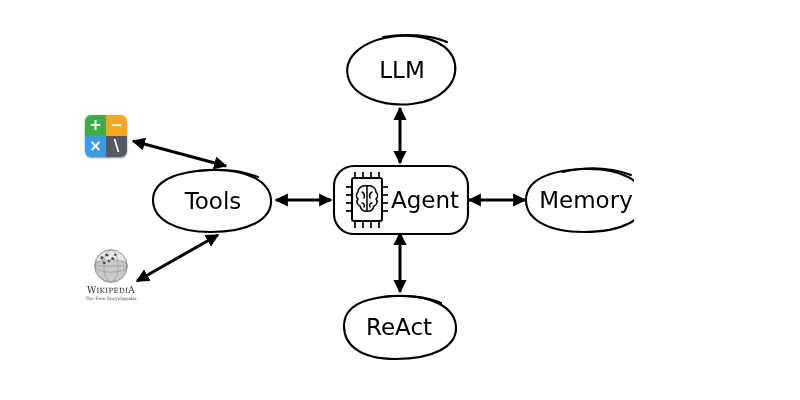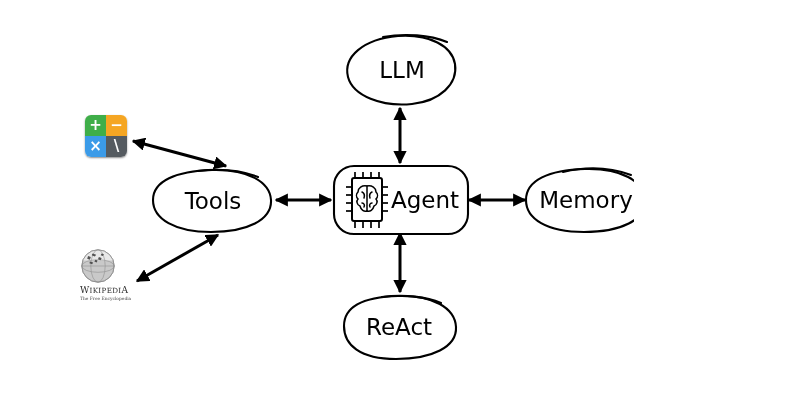--- a/index.html
+++ b/index.html
@@ -78,20 +78,21 @@
   }
   
   #wikipedia-icon {
     position: absolute;
     left: 80px;
     top: 248px;
     width: 62px;
     height: 55px;
     display: flex;
     flex-direction: column;
+    align-items: center;
   }
   #wikipedia-icon .globe {
     width: 36px;
     height: 36px;
   }
   #wikipedia-icon .wordmark {
     font-family: "DejaVu Serif", serif;
     font-size: 9px;
     letter-spacing: 0.3px;
     color: #2b2b2b;

